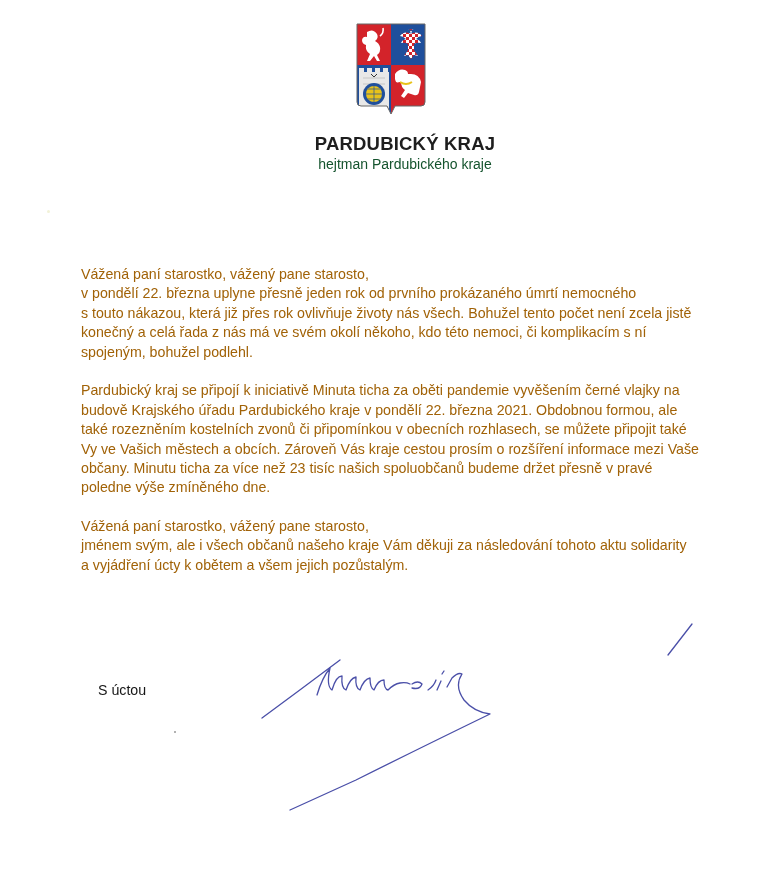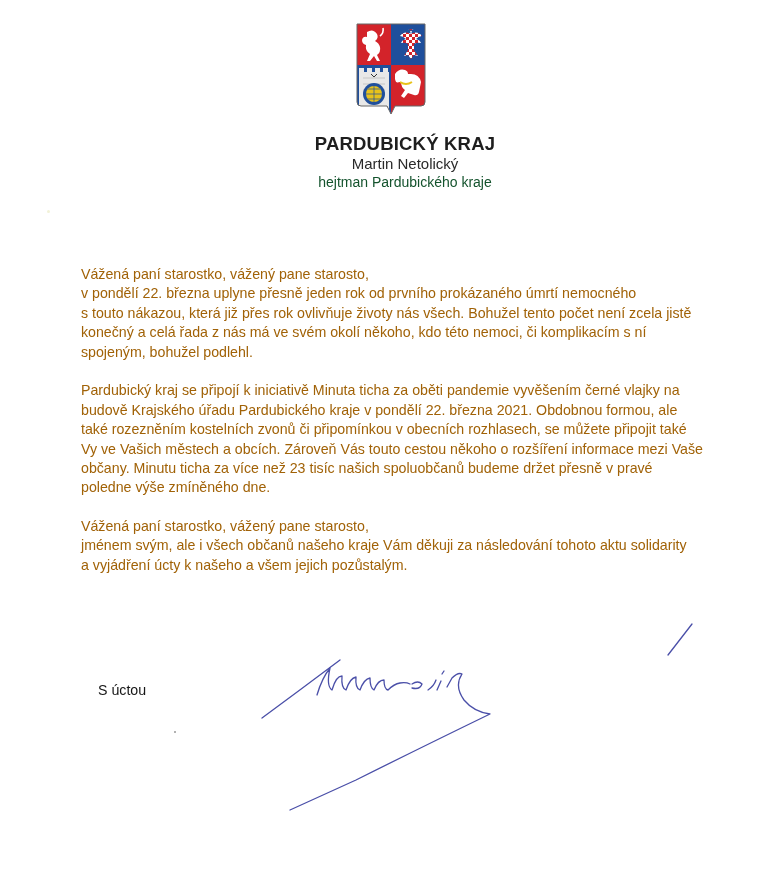--- a/index.html
+++ b/index.html
@@ -63,45 +63,44 @@
       <path d="M16 52 l3 3 l3 -3" stroke="#333" stroke-width="1" fill="none"></path>
 
       <path d="M40 52 q4 -6 10 -4 q3 1 3 4 l3 0 q8 0 10 8 l-2 10 q-1 4 -5 3 l-6 -2 l-4 5 l-3 -2 l4 -6 q-4 -3 -4 -8 l-2 0 q-3 2 -4 -3 z" fill="#ffffff"></path>
       <path d="M45 60 q6 4 12 0" stroke="#e8c21a" stroke-width="1.8" fill="none"></path>
     </g>
     <path d="M2 2 H70 V80 Q70 84 66 84 H40 L36 92 L32 84 H6 Q2 84 2 80 Z" fill="none" stroke="#666" stroke-width="1"></path>
   </svg>
 
   <div class="header">
     <div class="org">PARDUBICKÝ KRAJ</div>
-    <div class="person">Martin Netolický</div>
     <div class="role">hejtman Pardubického kraje</div>
   </div>
 
 
   <div class="body-text">
     <div class="para">
       <div class="line">Vážená paní starostko, vážený pane starosto,</div>
       <div class="line">v pondělí 22. března uplyne přesně jeden rok od prvního prokázaného úmrtí nemocného</div>
       <div class="line">s touto nákazou, která již přes rok ovlivňuje životy nás všech. Bohužel tento počet není zcela jistě</div>
       <div class="line">konečný a celá řada z nás má ve svém okolí někoho, kdo této nemoci, či komplikacím s ní</div>
       <div class="line">spojeným, bohužel podlehl.</div>
     </div>
     <div class="para">
       <div class="line">Pardubický kraj se připojí k iniciativě Minuta ticha za oběti pandemie vyvěšením černé vlajky na</div>
       <div class="line">budově Krajského úřadu Pardubického kraje v pondělí 22. března 2021. Obdobnou formou, ale</div>
       <div class="line">také rozezněním kostelních zvonů či připomínkou v obecních rozhlasech, se můžete připojit také</div>
-      <div class="line">Vy ve Vašich městech a obcích. Zároveň Vás touto cestou někoho o rozšíření informace mezi Vaše</div>
+      <div class="line">Vy ve Vašich městech a obcích. Zároveň Vás kraje cestou prosím o rozšíření informace mezi Vaše</div>
       <div class="line">občany. Minutu ticha za více než 23 tisíc našich spoluobčanů budeme držet přesně v pravé</div>
       <div class="line">poledne výše zmíněného dne.</div>
     </div>
     <div class="para">
       <div class="line">Vážená paní starostko, vážený pane starosto,</div>
       <div class="line">jménem svým, ale i všech občanů našeho kraje Vám děkuji za následování tohoto aktu solidarity</div>
-      <div class="line">a vyjádření úcty k našeho a všem jejich pozůstalým.</div>
+      <div class="line">a vyjádření úcty k obětem a všem jejich pozůstalým.</div>
     </div>
   </div>
 
   <div class="closing">S úctou</div>
 
   <div class="dot"></div>
 
   <svg class="sig" viewBox="0 0 765 885" xmlns="http://www.w3.org/2000/svg">
     <g fill="none" stroke="#4a4fa8" stroke-width="1.3" stroke-linecap="round" stroke-linejoin="round">
 

